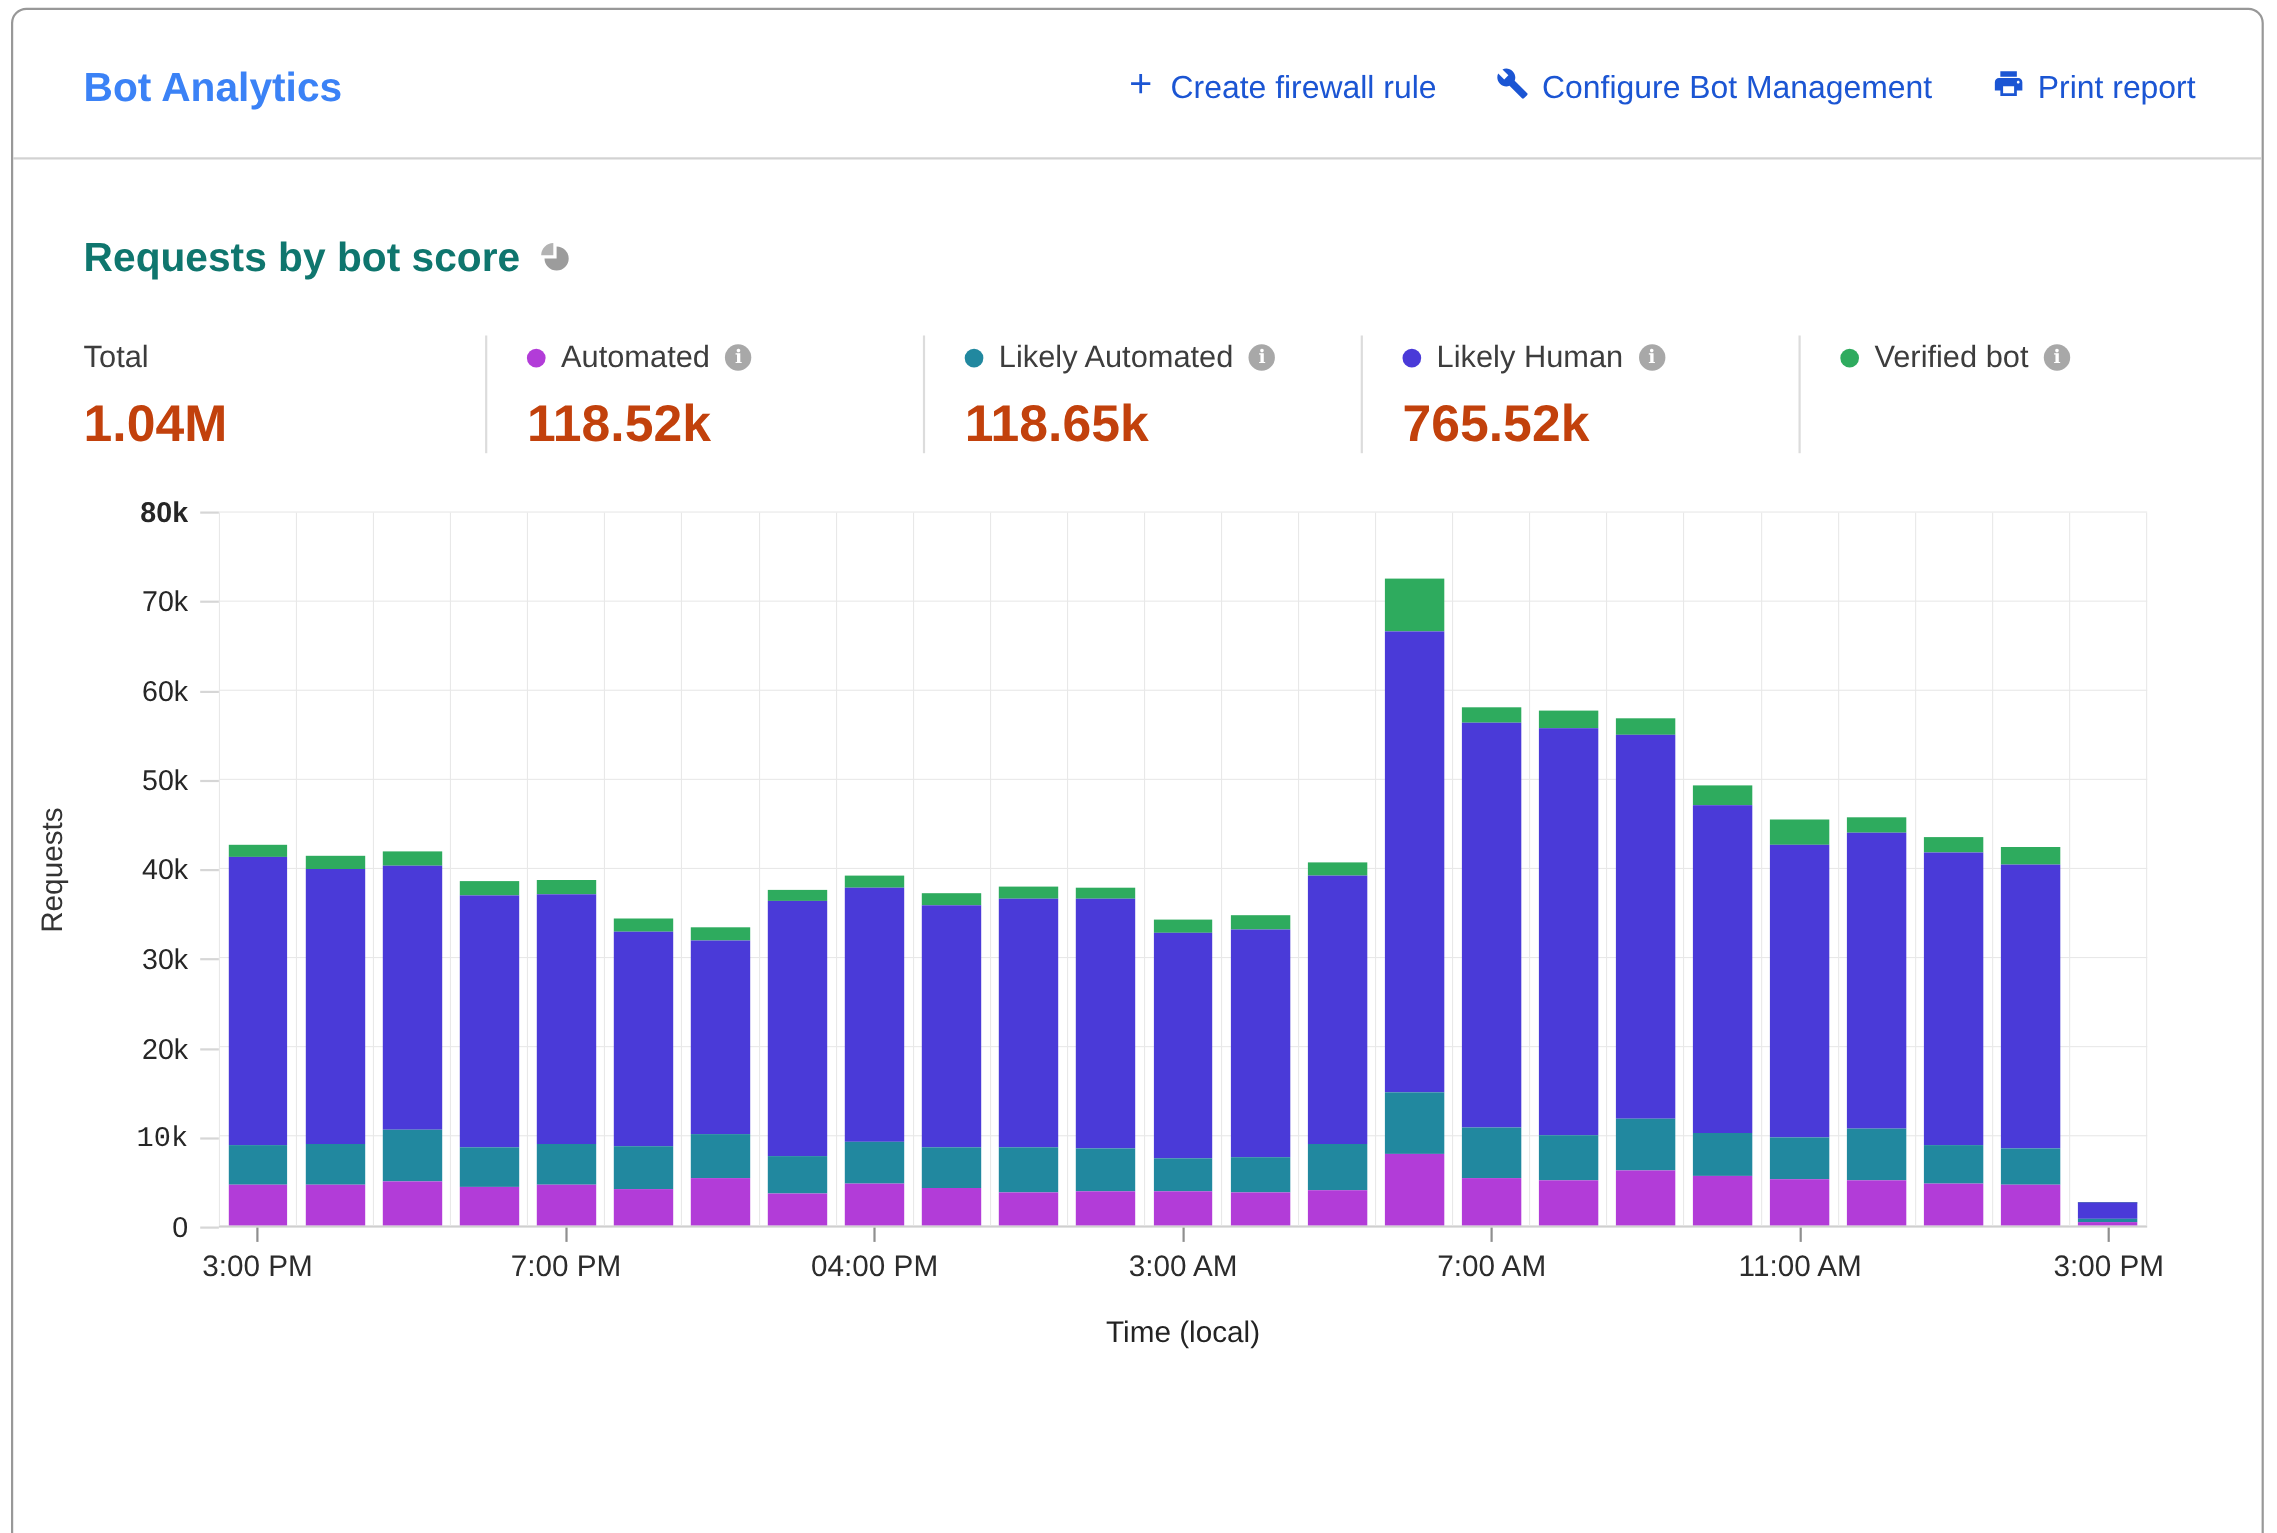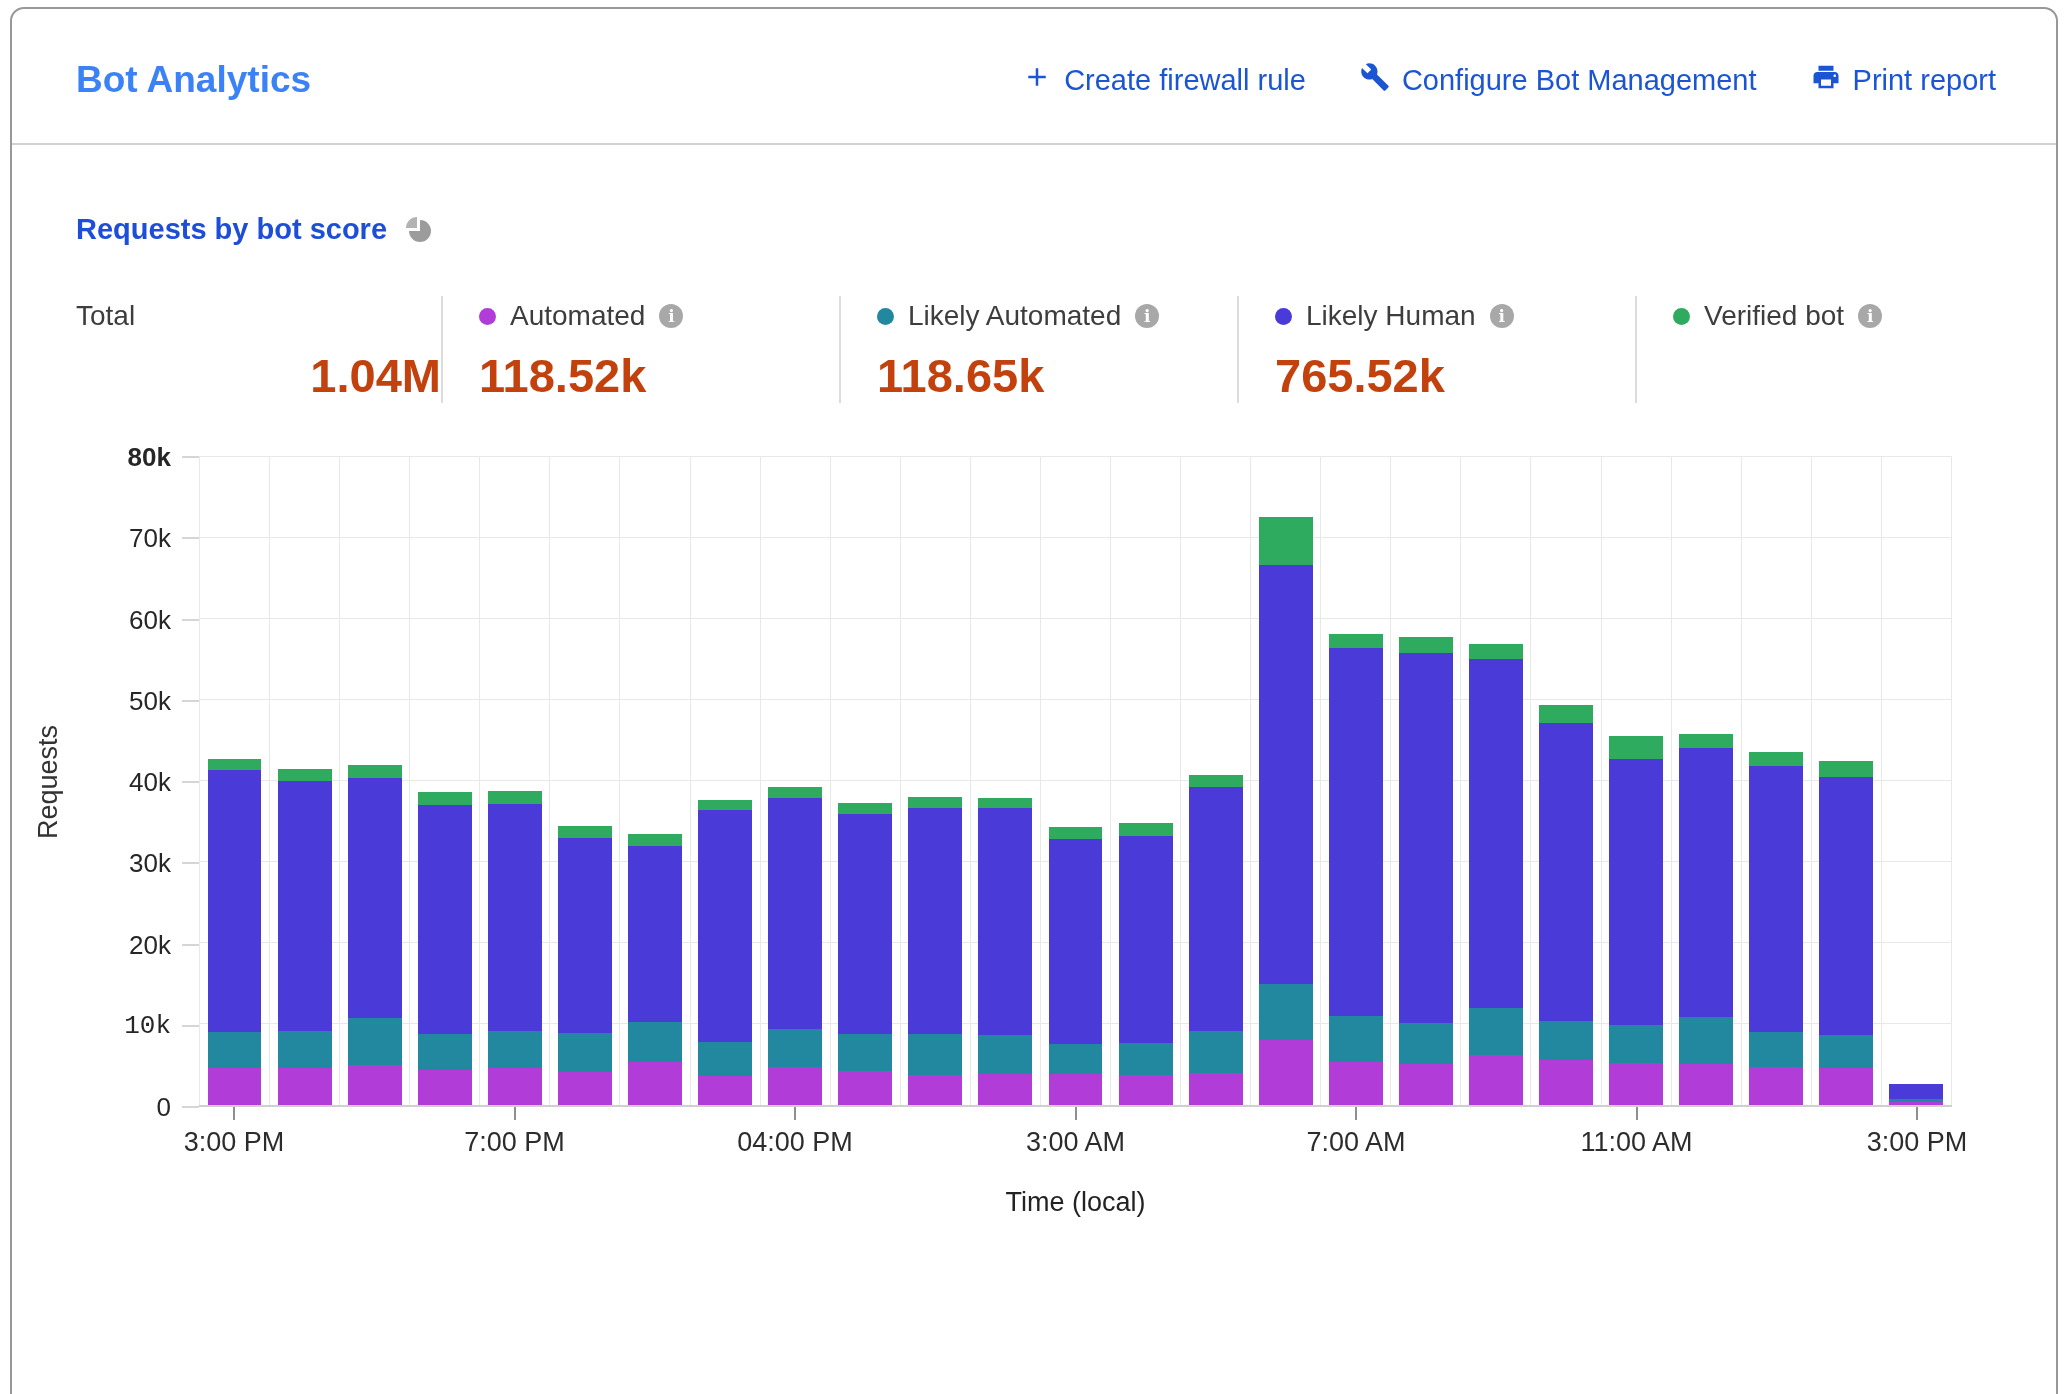--- a/index.html
+++ b/index.html
@@ -22,26 +22,26 @@
   .add-filter svg { width:28px; height:28px; fill:#1b55d3; }
   .select { display:inline-flex; justify-content:space-between; align-items:center; width:302px;
             border:2px solid #7d7d7d; border-radius:10px; padding:15px 18px 15px 22px;
             font-size:30px; color:#2a2a2a; background:#fff; cursor:pointer; }
   .select svg { width:28px; height:28px; fill:#4a4a4a; }
 
   .divider { margin-top:42px; border-top:2px solid #d2d2d2; }
 
   
   .section-title-row { padding:68px 0 0 64px; display:flex; gap:18px; align-items:center; }
-  .section-title { font-size:29px; font-weight:700; color:#1d4ed8; }
+  .section-title { font-size:37px; font-weight:700; color:#0f766e; }
   .pie-icon svg { width:28px; height:28px; display:block; }
 
   .stats { margin:50px 0 0 64px; display:flex; }
   .stat { width:398px; padding-top:4px; }
-  .stat.first { width:365px;text-align:right; }
+  .stat.first { width:365px; }
   .stat.bordered { border-left:2px solid #dcdcdc; padding-left:36px; }
   .stat-label-row { display:flex; gap:14px; align-items:center; font-size:28px; color:#3d3d3d; }
   .dot { width:17px; height:17px; border-radius:50%; flex:0 0 auto; }
   .info { width:24px; height:24px; border-radius:50%; background:#a8a8a8; color:#fff;
           display:inline-flex; align-items:center; justify-content:center;
           font-size:17px; font-weight:700; font-family:"DejaVu Serif", serif; cursor:pointer; }
   .stat-value { margin-top:16px; font-size:47px; font-weight:700; color:#c2410c; }
 
   
   .chart { margin-top:54px; position:relative; }

